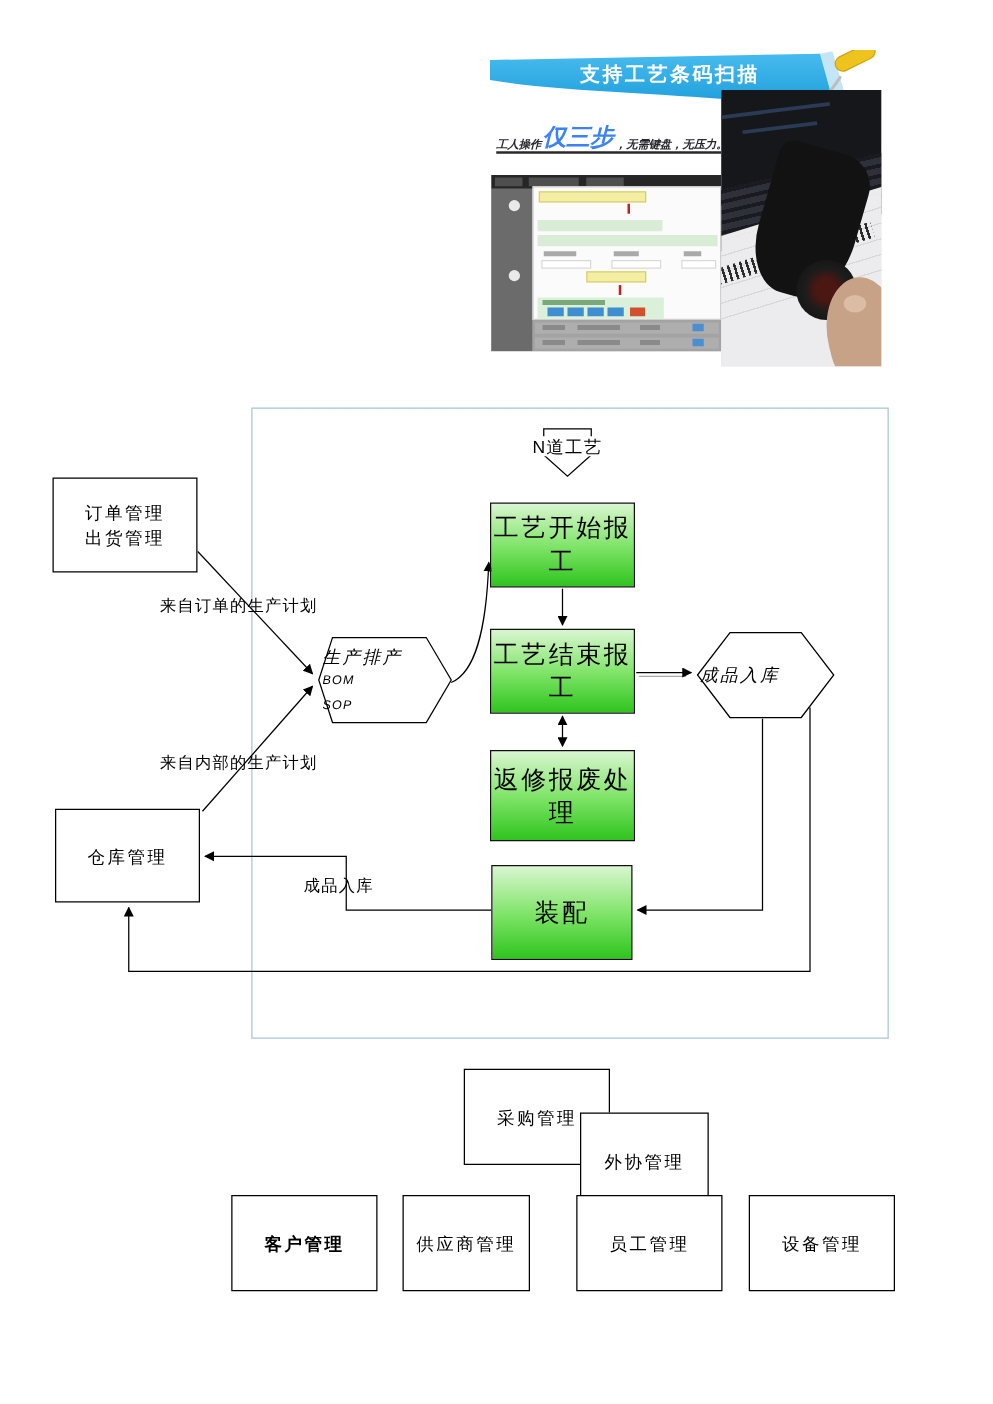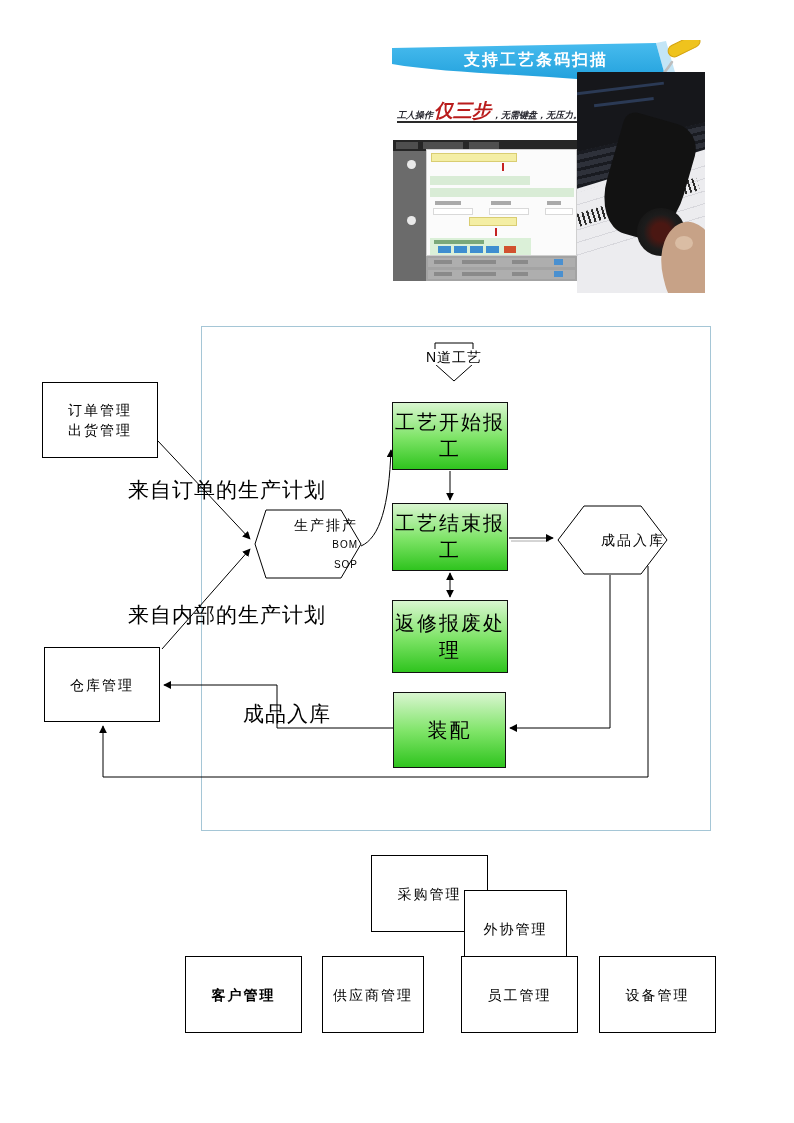--- a/index.html
+++ b/index.html
@@ -11,21 +11,21 @@
   .abs{position:absolute;}
 
   
   #banner-svg{position:absolute;left:390px;top:40px;width:322px;height:58px;}
   #tagline{
     position:absolute;left:397px;top:97px;width:180px;height:26px;
     border-bottom:2px solid #2a2a2a;display:flex;align-items:flex-end;
     white-space:nowrap;line-height:1;padding-bottom:1px;box-sizing:border-box;
   }
   #tagline .tl-small{font-style:italic;font-size:9px;color:#26262e;font-family:"Liberation Serif",serif;font-weight:bold;}
-  #tagline .tl-big{font-style:italic;font-size:19px;color:#b91c1c;font-family:"Liberation Serif",serif;font-weight:bold;margin:0 1px;}
+  #tagline .tl-big{font-style:italic;font-size:19px;color:#3b82f6;font-family:"Liberation Serif",serif;font-weight:bold;margin:0 1px;}
 
   
   #shot{left:393px;top:140px;width:184px;height:141px;background:#939393;overflow:hidden;}
   #shot .ss-top{position:absolute;left:0;top:0;width:184px;height:11px;background:#262626;}
   #shot .ss-top span{position:absolute;top:2px;height:7px;background:#4f4f4f;}
   #shot .ss-side{position:absolute;left:0;top:11px;width:33px;height:130px;background:#6b6b6b;}
   #shot .ss-gear{position:absolute;width:9px;height:9px;border-radius:50%;background:#e9e9e9;}
   #shot .ss-panel{position:absolute;left:33px;top:9px;width:151px;height:107px;background:#fbfbfb;border:1px solid #cfcfcf;box-sizing:border-box;}
   .ss-yb{position:absolute;background:#f4eea4;border:1px solid #d9cd72;box-sizing:border-box;}
   .ss-gbar{position:absolute;background:#d9ecd6;}
@@ -68,24 +68,24 @@
     display:flex;flex-direction:column;align-items:center;justify-content:center;
     font-size:14px;letter-spacing:2px;text-align:center;line-height:20px;
   }
   .gbox{
     position:absolute;border:1px solid #111;box-sizing:border-box;
     display:flex;align-items:center;justify-content:center;
     font-size:20px;letter-spacing:2px;text-align:center;
     background:linear-gradient(180deg,#d9f6d0 0%,#7fe468 52%,#2fc41e 100%);
   }
   .hex-text{
-    position:absolute;text-align:right;font-size:14px;letter-spacing:2px;line-height:20px;
+    position:absolute;text-align:left;font-size:14px;letter-spacing:2px;line-height:20px;font-style:italic;
   }
   .hex-text .latin{font-size:10px;letter-spacing:1px;}
-  .edge-label{position:absolute;font-size:21px;letter-spacing:1px;white-space:nowrap;}
+  .edge-label{position:absolute;font-size:13px;letter-spacing:1px;white-space:nowrap;}
   #pent-label{position:absolute;left:411px;top:349px;width:86px;text-align:center;
       font-size:14px;letter-spacing:1px;background:#fff;line-height:16px;}
 </style>
 </head>
 <body>
 
 <svg id="banner-svg" viewBox="0 0 322 58">
   <defs>
     <linearGradient id="bg1" x1="0" y1="0" x2="0" y2="1">
       <stop offset="0" stop-color="#47bbee"></stop>

